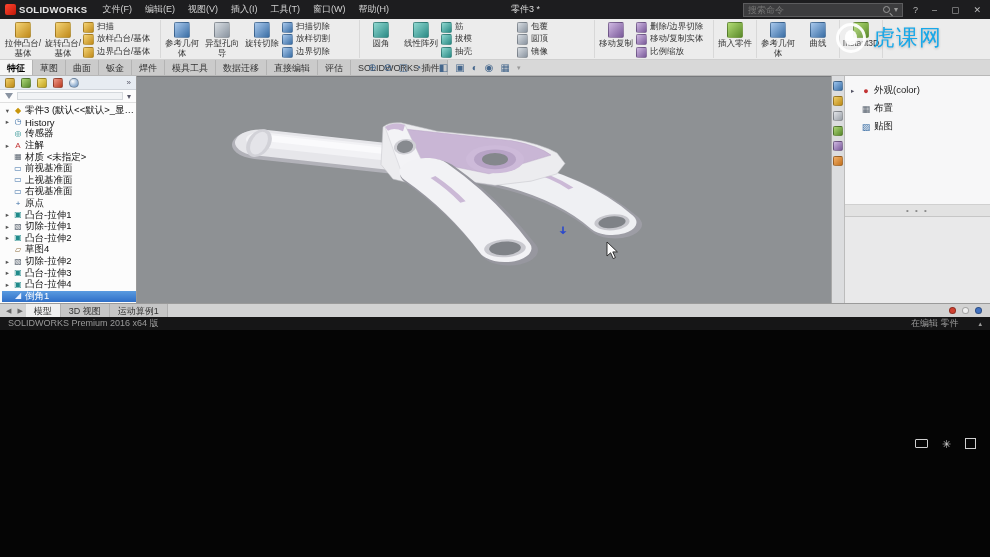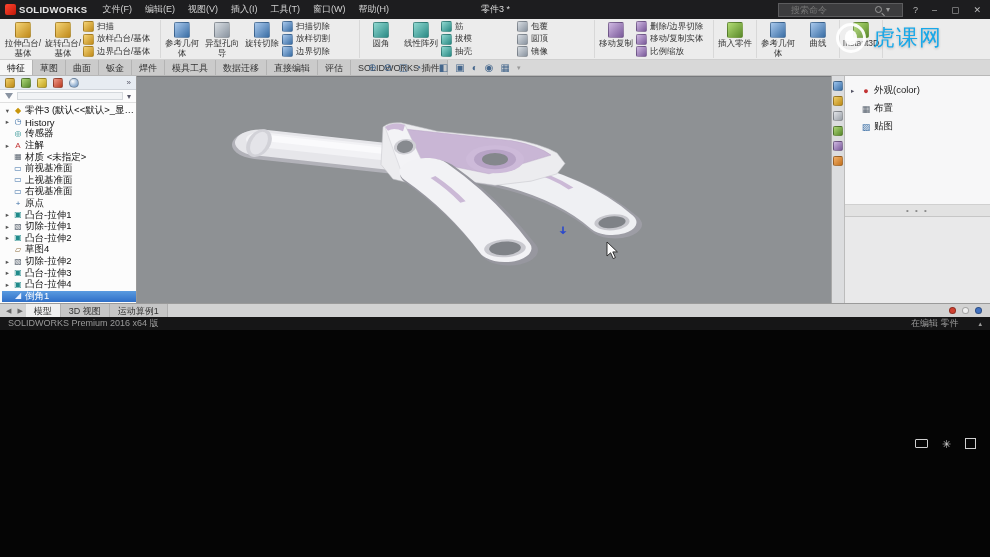--- a/index.html
+++ b/index.html
@@ -6,49 +6,49 @@
   html,body{width:990px;height:557px;overflow:hidden}
   body{font-family:"Liberation Sans","DejaVu Sans",sans-serif;background:#000;position:relative}
   .app{position:absolute;inset:0;display:flex;flex-direction:column}
 
   
   .titlebar{height:19px;background:#1d1d1f;display:flex;align-items:center;color:#c8c8c8;font-size:9px;padding:0 5px;gap:1px;flex:none}
   .logo{display:flex;align-items:center;gap:3px;margin-right:8px}
   .logo-mark{width:11px;height:11px;border-radius:2px;background:linear-gradient(135deg,#ff4530,#c01808);display:inline-block}
   .logo-text{color:#e8e8e8;font-weight:bold;font-size:9.5px;letter-spacing:.3px}
   .menu-item{padding:2px 6px;color:#d2d2d2;cursor:default}
-  .doc-title{margin-left:85px;color:#dcdcdc}
+  .doc-title{margin-left:115px;color:#dcdcdc}
   .tb-right{margin-left:auto;display:flex;align-items:center;gap:6px}
-  .search-wrap{display:flex;align-items:center;background:#3c3c3e;border:1px solid #5c5c5e;height:14px;width:125px;padding:0 12px;gap:4px}
+  .search-wrap{display:flex;align-items:center;background:#3c3c3e;border:1px solid #5c5c5e;height:14px;width:160px;padding:0 4px;gap:4px}
   .search-input{flex:1;background:transparent;border:none;outline:none;color:#aaa;font-size:9px;min-width:0}
   .search-glass{width:7px;height:7px;border:1.4px solid #9a9a9a;border-radius:50%;position:relative;flex:none}
   .search-glass::after{content:"";position:absolute;width:4px;height:1.4px;background:#9a9a9a;transform:rotate(45deg);left:5px;top:7px}
   .tb-chev{color:#9a9a9a;font-size:8px}
   .winbtn{color:#b8b8b8;font-size:9px;padding:0 4px}
 
   
   .ribbon{height:41px;background:#ececec;border-bottom:1px solid #cfcfcf;display:flex;align-items:stretch;padding:1px 2px;flex:none;overflow:hidden}
   .rgroup{display:flex;align-items:stretch;border-right:1px solid #d8d8d8;padding:0 1px;flex:none}
   .rbtn-lg{width:40px;display:flex;flex-direction:column;align-items:center;padding-top:2px;font-size:8.5px;line-height:1.12;text-align:center;color:#333;word-break:break-all;overflow:hidden}
   .rbtn-lg .ric{width:16px;height:16px;margin-bottom:1px;flex:none}
   .rstack{display:flex;flex-direction:column;justify-content:space-evenly;width:76px;overflow:hidden}
-  .rbtn-sm{display:flex;align-items:center;gap:3px;font-size:8.5px;color:#333;height:12px;white-space:nowrap;overflow:hidden}
+  .rbtn-sm{display:flex;align-items:flex-end;gap:3px;font-size:8.5px;color:#333;height:12px;white-space:nowrap;overflow:hidden}
   .rbtn-sm .ric{width:11px;height:11px;flex:none}
   .ric{border-radius:2px;border:1px solid rgba(0,0,0,.18)}
   .ric.gold{background:linear-gradient(135deg,#f5d476,#c08a1a)}
   .ric.blue{background:linear-gradient(135deg,#a8c8ec,#3a6ea5)}
   .ric.teal{background:linear-gradient(135deg,#8fd8d0,#2a8a85)}
   .ric.purple{background:linear-gradient(135deg,#cfb8e2,#7a5a9a)}
   .ric.green{background:linear-gradient(135deg,#b2dc74,#5a8a2a)}
   .ric.slate{background:linear-gradient(135deg,#d8dde2,#8a94a0)}
 
   
   .tabrow{height:16px;background:#d8d8d8;border-bottom:1px solid #b8b8b8;display:flex;align-items:flex-end;position:relative;flex:none}
   .tab{font-size:9px;padding:2px 7px 1px 7px;color:#333;background:#cbcbcb;border-right:1px solid #b4b4b4;height:15px;white-space:nowrap}
-  .tab.active{background:#f6f6f6;color:#000;font-weight:normal}
+  .tab.active{background:#f6f6f6;color:#000;font-weight:bold}
   .hud{position:absolute;left:368px;top:1px;display:flex;gap:7px;align-items:center}
   .hud-icon{font-size:10px;color:#44668c;line-height:13px}
   .hud-sep{color:#999;font-size:7px}
 
   
   .main{flex:1;display:flex;min-height:0}
 
   
   .left-panel{width:137px;background:#fcfcfc;border-right:1px solid #9a9a9a;display:flex;flex-direction:column;flex:none}
   .lp-tabs{height:14px;background:#e7ecf2;display:flex;align-items:center;gap:6px;padding:0 5px;border-bottom:1px solid #cfd4da;flex:none}

